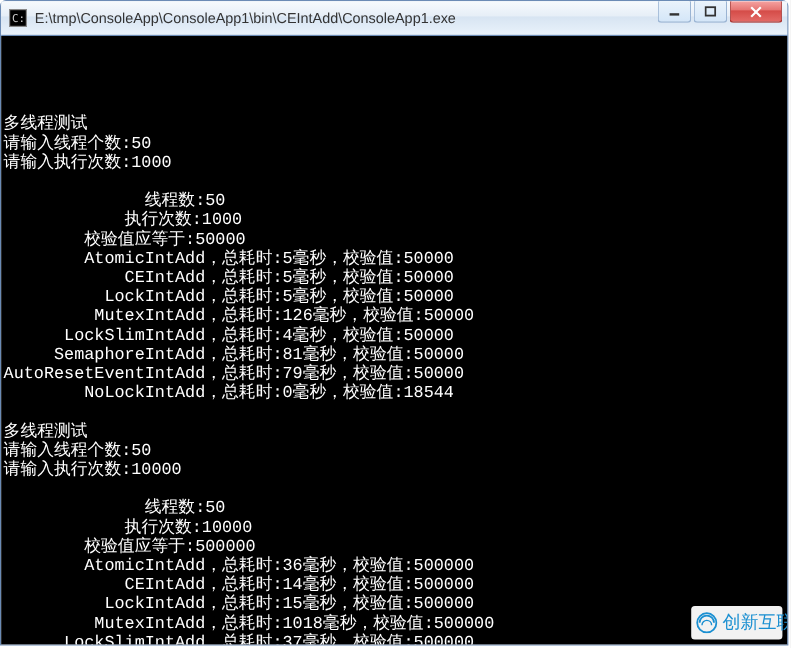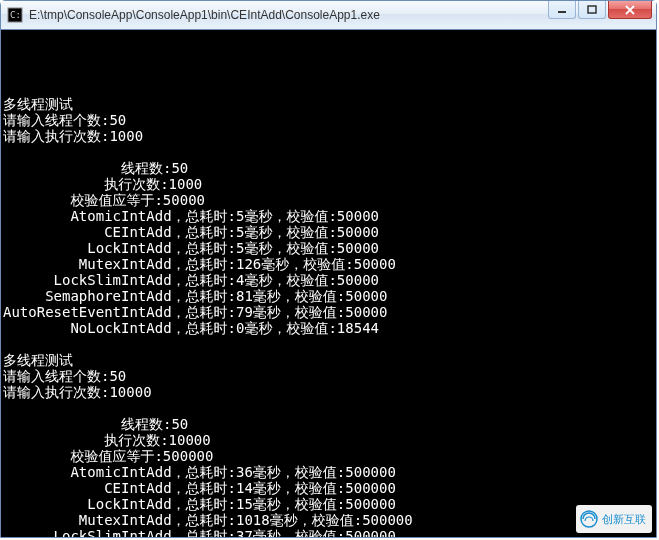--- a/index.html
+++ b/index.html
@@ -76,37 +76,37 @@
     background: #000;
     color: #fff;
     font-family: "NSimSun", "SimSun", "Consolas", monospace;
     font-size: 14px;
     line-height: 16px;
     padding: 2px 2px 0 2px;
     white-space: pre;
     overflow: hidden;
     position: relative;
   }
-  .line { display: block; }
+  .line { display: block; font-family: Liberation Mono, monospace; }
 
   .watermark {
     position: absolute;
     right: 4px;
     bottom: 4px;
     width: 76px;
     height: 28px;
     background: rgba(255,255,255,0.95);
     border-radius: 3px;
     display: flex;
     align-items: center;
     padding: 0 4px;
     box-sizing: border-box;
     font-family: "Microsoft YaHei", sans-serif;
     color: #1a8fd1;
-    font-size: 11px;
+    font-size: 15px;
   }
   .watermark svg { margin-right: 4px; flex: none; }
 </style>
 </head>
 <body>
 
 <div class="window">
   <div class="titlebar">
     <span class="appicon">
       <svg width="16" height="16" viewBox="0 0 16 16">

